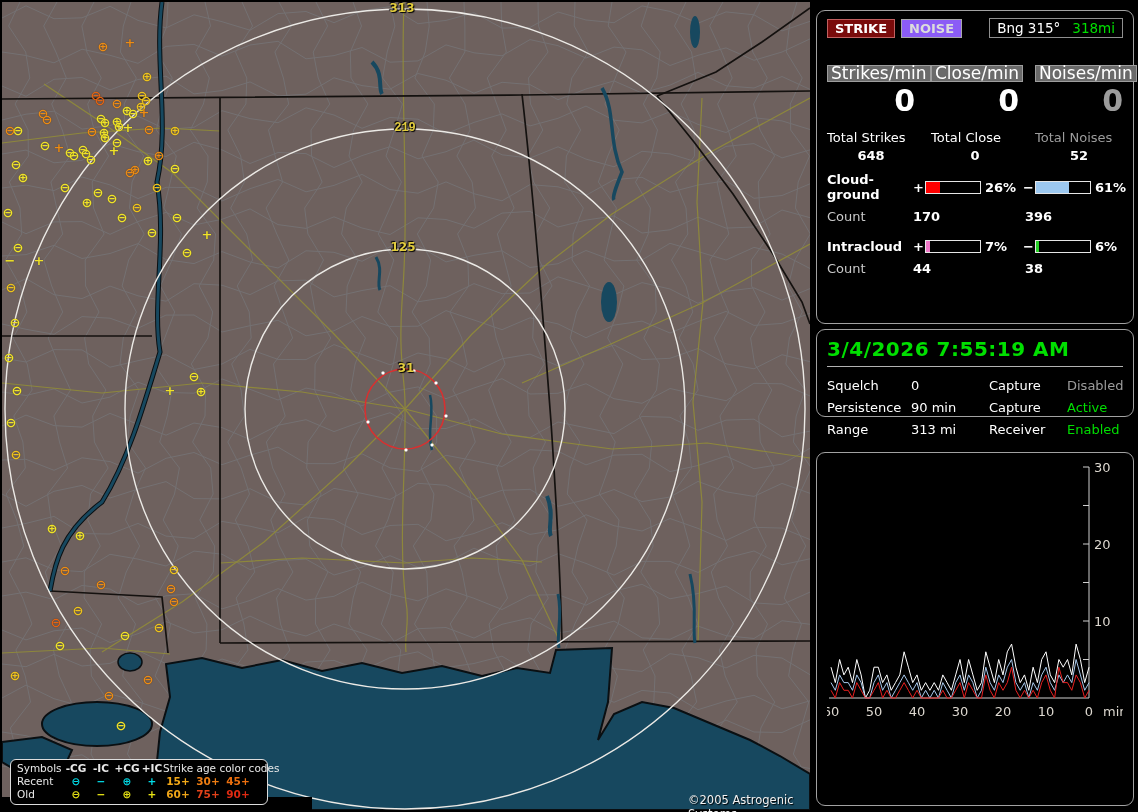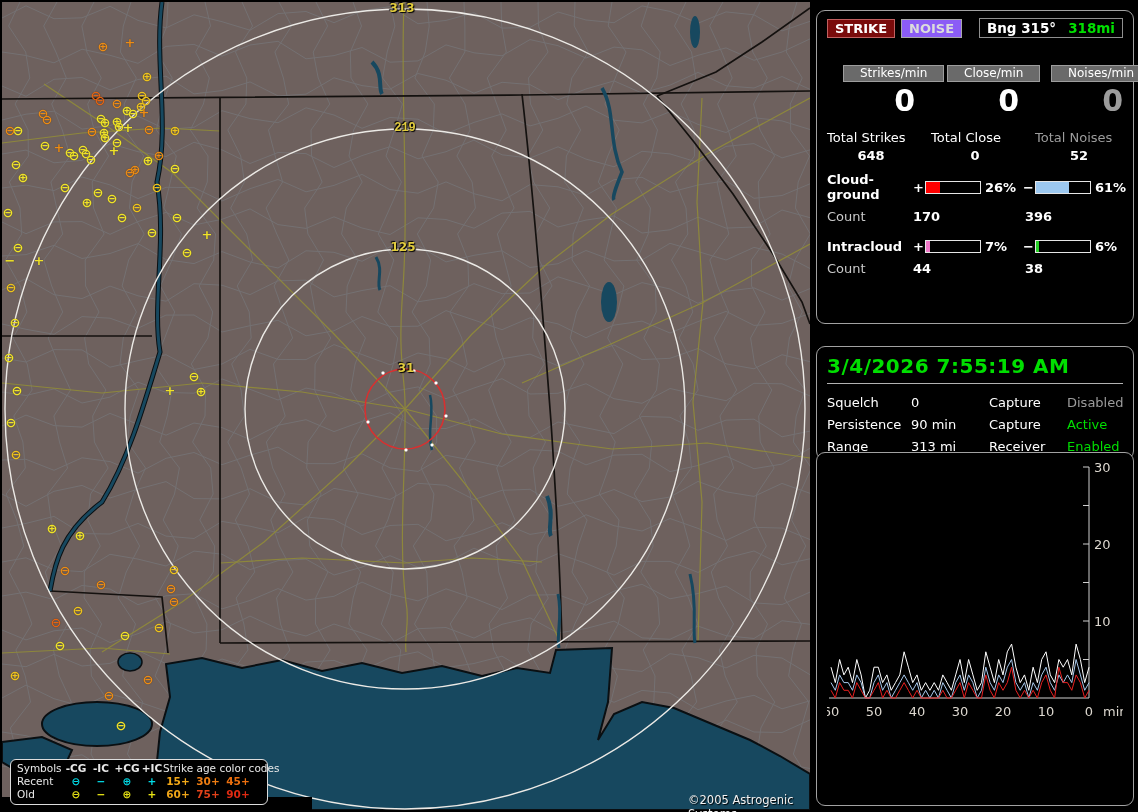--- a/index.html
+++ b/index.html
@@ -20,33 +20,33 @@
           border-radius:6px;padding:2px 4px 3px 6px;font-size:10.5px;line-height:13px;color:#e8e8e8;
           white-space:nowrap;}
   #legend .lg-grid{display:grid;grid-template-columns:46px 26px 24px 28px 22px 30px 30px 30px;}
   #legend .hdr-span{grid-column:6/9;}
   #legend .sym-cell{text-align:center;font-weight:bold;}
   #legend .age{text-align:center;font-weight:bold;}
   
   .panel{position:absolute;left:816px;width:318px;background:#000;border:1px solid #a2a2a2;border-radius:9px;
          box-sizing:border-box;padding:7px 10px;color:#fff;font-size:13px;}
   #panel-top{top:10px;height:314px;}
-  #panel-mid{top:346px;height:114px;}
+  #panel-mid{top:329px;height:88px;}
   #panel-bot{top:452px;height:354px;}
   .dim{color:#9c9c9c;}
   .lbl{color:#c9c9c9;}
   .toprow{display:flex;align-items:center;}
   .btn{display:inline-block;padding:1px 7px;font-weight:bold;font-size:13px;background:#8b5cf6;
        color:#dcdcdc;border:1px solid #a8a8a8;cursor:pointer;}
   .btn.strike-btn{background:#7a0b0b;color:#fff;border-color:#c06060;margin-right:6px;}
   .bng-box{margin-left:auto;display:flex;gap:12px;border:1px solid #8f8f8f;padding:1px 7px;
-           font-weight:bold;font-size:13.5px;background:#000;}
+           font-weight:normal;font-size:13.5px;background:#000;}
   .rates-grid{display:grid;grid-template-columns:88px 88px 88px;column-gap:16px;margin-top:27px;}
-  .chip{display:inline-block;background:#6a6a6a;border:1px solid #9d9d9d;color:#fff;font-size:12px;
-        padding:0 16px;line-height:15px;cursor:default;margin-left:16px;}
+  .chip{display:inline-block;background:#6a6a6a;border:1px solid #9d9d9d;color:#fff;font-size:17px;
+        padding:0 3px;line-height:15px;cursor:default;}
   .bigzero{font-size:30px;font-weight:bold;text-align:right;line-height:32px;margin-top:3px;}
   .totals-grid{display:grid;grid-template-columns:88px 88px 88px;column-gap:16px;margin-top:13px;}
   .tot-lbl{font-size:13px;}
   .tot-val{font-weight:bold;text-align:center;margin-top:3px;}
   .dist-title{margin-top:21px;padding-bottom:2px;border-bottom:1px solid #c8c8c8;font-size:13px;color:#f2f2f2;}
   .dist-row{display:grid;grid-template-columns:86px 12px 56px 42px 12px 56px 34px;align-items:center;
             margin-top:9px;font-weight:bold;}
   .bar{display:inline-block;width:54px;height:11px;border:1px solid #e6e6e6;background:#000;}
   .bar .fill{display:block;height:11px;}
   .pct{padding-left:4px;}

